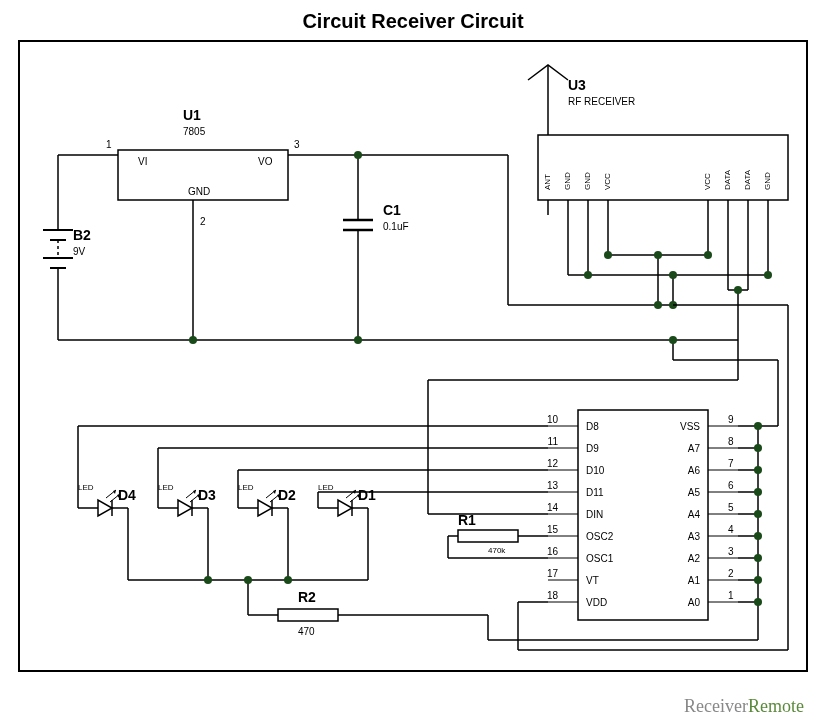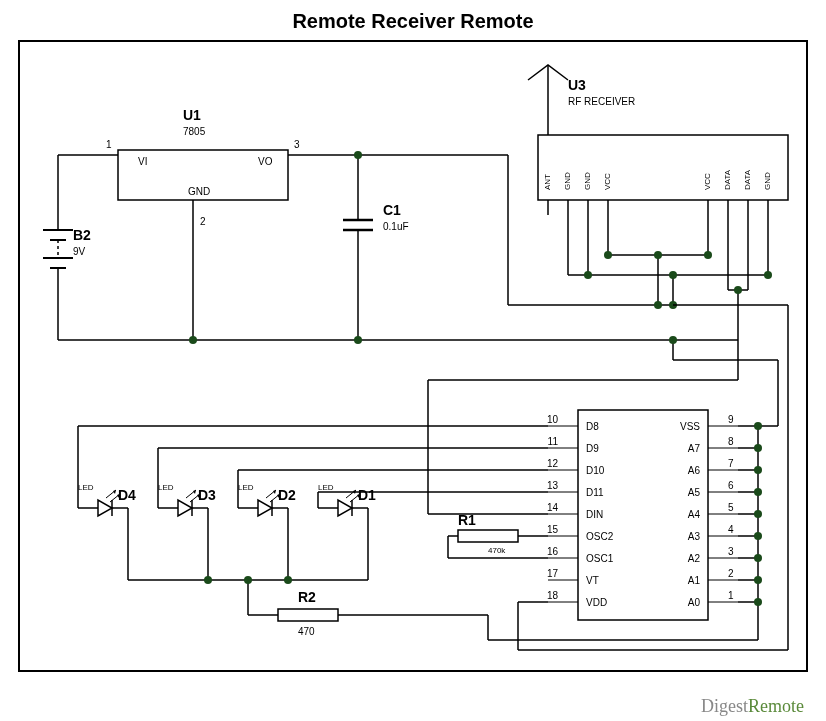--- a/index.html
+++ b/index.html
@@ -10,21 +10,21 @@
   text { font-family: Arial, sans-serif; }
   .small { font-size:10px; }
   .tiny { font-size:8px; }
   .big { font-size:14px; font-weight:bold; }
   .attribution { position:absolute; right:22px; bottom:4px; font-size:18px; color:#888; font-family: Georgia, serif; }
   .attribution .d { color:#5a8a3a; }
 </style>
 </head>
 <body>
 
-<div class="title">Remote Receiver Remote</div>
+<div class="title">Circuit Receiver Circuit</div>
 <div class="outer-border"></div>
 
 <svg width="790" height="632">
   <defs>
     <g id="led">
       <polygon points="0,0 0,16 14,8" fill="none" stroke="#000" stroke-width="1.5"></polygon>
       <line x1="14" y1="0" x2="14" y2="16" stroke="#000" stroke-width="1.5"></line>
       <line x1="8" y1="-2" x2="18" y2="-10" stroke="#000" stroke-width="1"></line>
       <polygon points="18,-10 15,-9 17,-6" fill="#000"></polygon>
       <line x1="12" y1="2" x2="22" y2="-6" stroke="#000" stroke-width="1"></line>
@@ -313,14 +313,14 @@
   <line x1="320" y1="575" x2="470" y2="575" stroke="#000" stroke-width="1.5"></line>
   <text x="280" y="562" class="big">R2</text>
   <text x="280" y="595" class="small">470</text>
 
   <line x1="470" y1="575" x2="470" y2="600" stroke="#000" stroke-width="1.5"></line>
   <line x1="470" y1="600" x2="740" y2="600" stroke="#000" stroke-width="1.5"></line>
   <use href="#dot" x="230" y="540"></use>
 </svg>
 
 <div class="attribution">
-  <span>Digest</span><span class="d">Remote</span>
+  <span>Receiver</span><span class="d">Remote</span>
 </div>
 
 </body></html>

